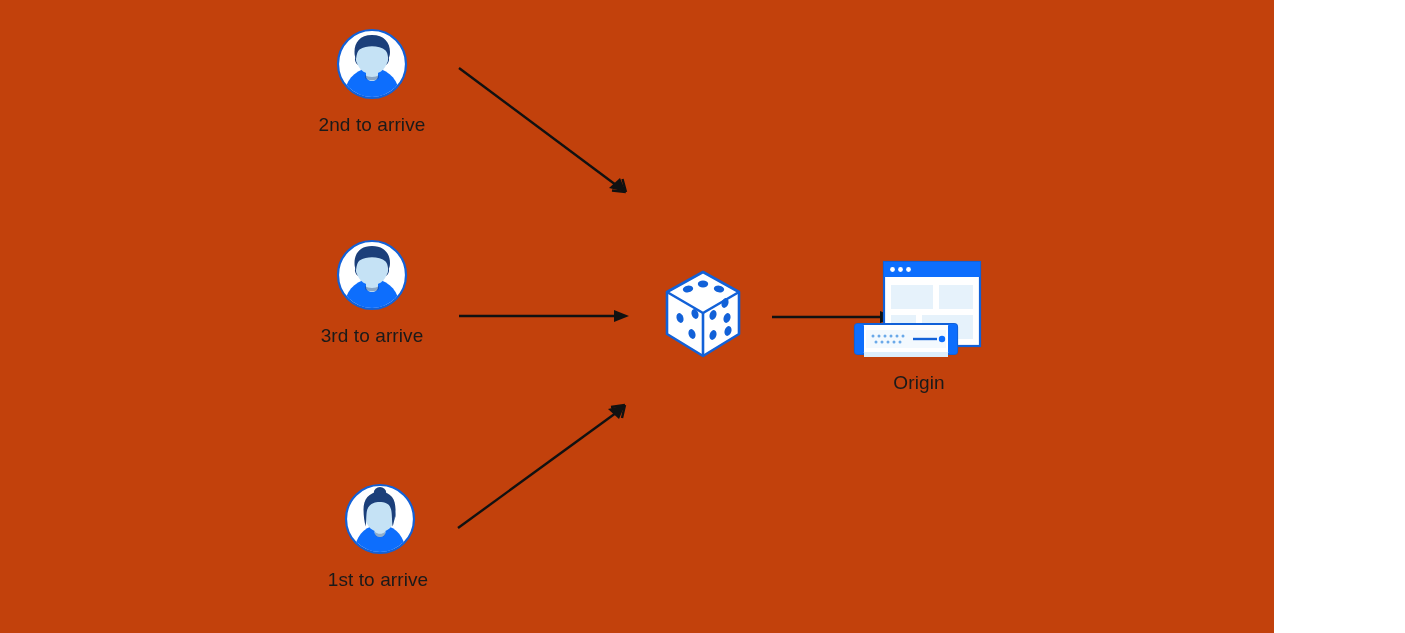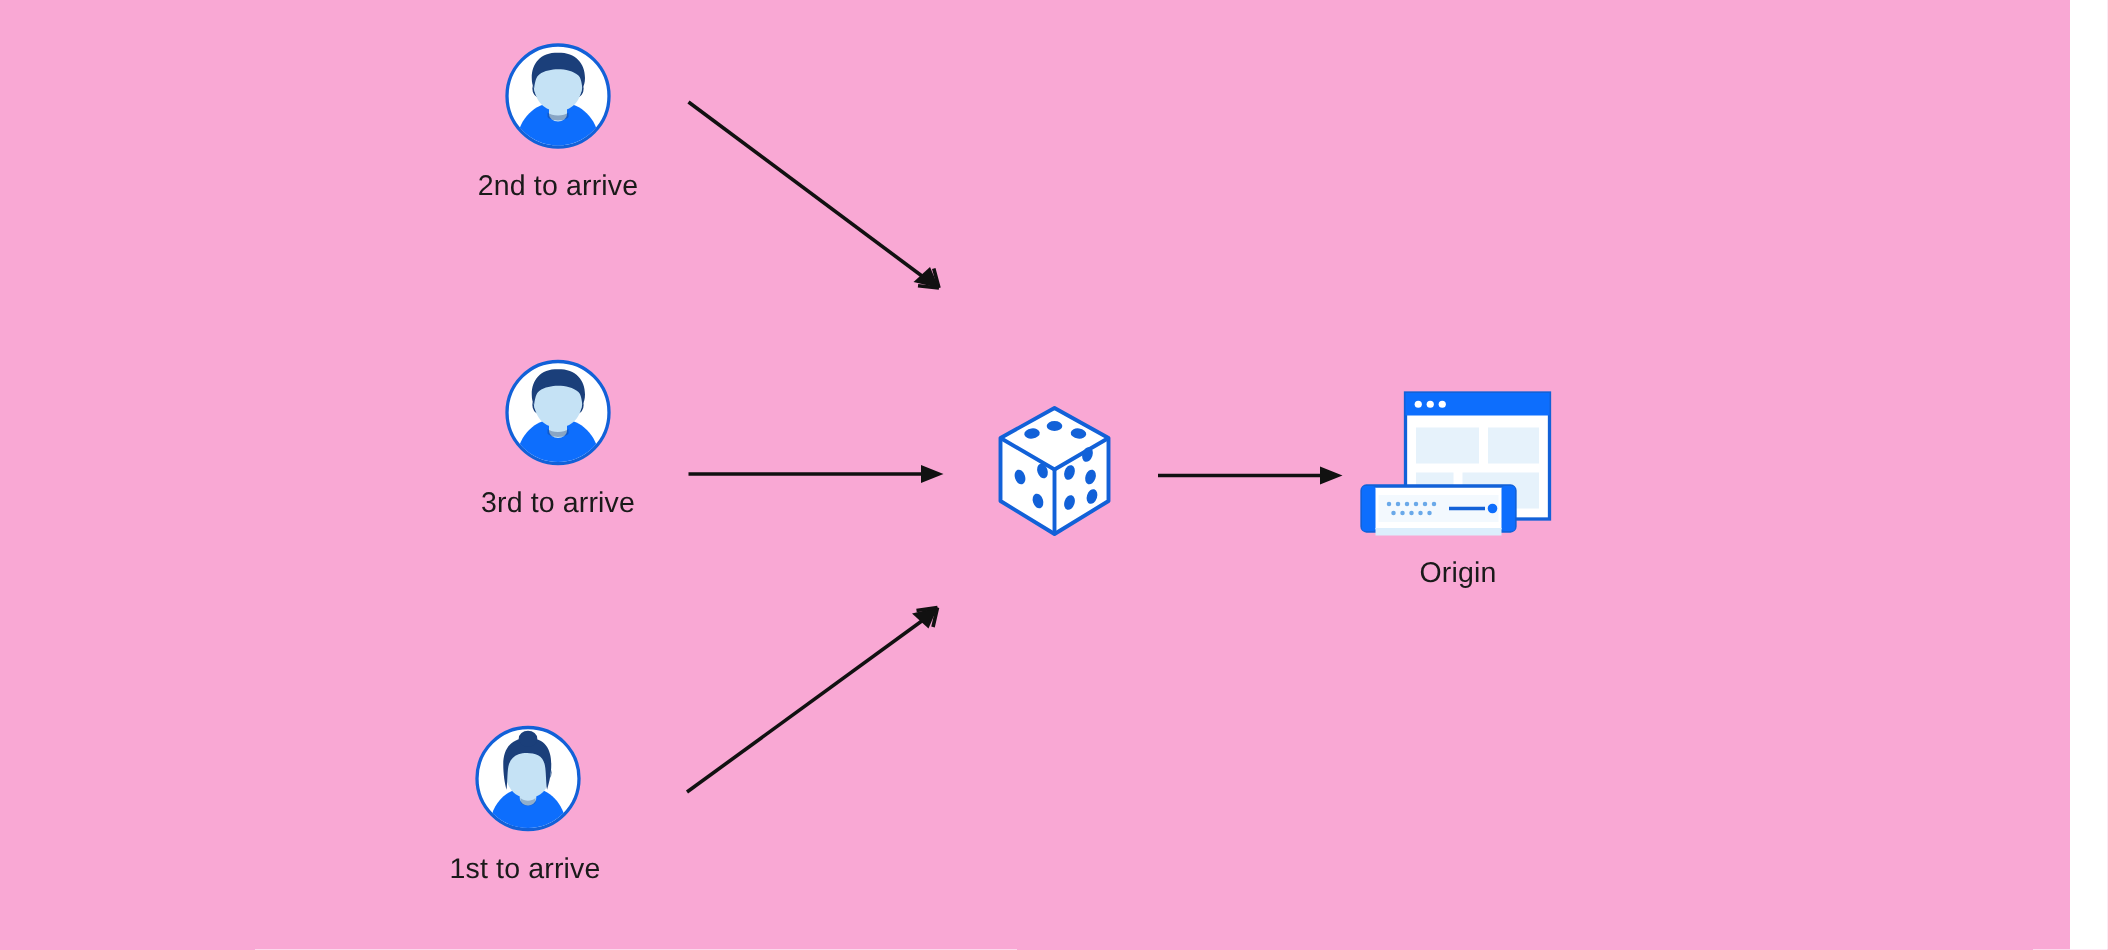--- a/index.html
+++ b/index.html
@@ -5,23 +5,23 @@
   html, body {
     margin: 0;
     padding: 0;
     background: #ffffff;
   }
   body {
     font-family: "Liberation Sans", sans-serif;
   }
   #canvas {
     position: relative;
-    width: 1380px;
+    width: 1274px;
     height: 633px;
-    background: #f9a8d4;
+    background: #c2410c;
     overflow: hidden;
   }
   .node {
     position: absolute;
   }
   .node-icon {
     position: relative;
   }
   .node-label {
     position: absolute;
@@ -104,21 +104,21 @@
           <ellipse cx="48.5" cy="31" rx="4" ry="5.5" fill="#c5e2f5" stroke="#1b3f7a" stroke-width="1.2"></ellipse>
           <path d="M36 8 c-11 0 -16.5 7 -16.5 18 c0 10 5 20 16.5 20 s16.5 -10 16.5 -20 c0 -11 -5.5 -18 -16.5 -18 z" fill="#c5e2f5"></path>
           <path d="M36 7 c-12 0 -17.5 7.5 -17.5 17 c0 3 .6 5.6 1.6 6.6 c.6 -4.4 1.4 -7.6 3.4 -9 c3.6 -2.5 8.4 -3.4 12.5 -3.4 c5 0 10.4 1.2 13.6 4.2 c1.6 1.5 2.2 4.6 2.6 8.2 c1.1 -1 1.8 -3.6 1.8 -6.6 c0 -9.5 -5.9 -17 -18 -17 z" fill="#1b3f7a"></path>
           <path d="M29 50 c2 3 12 3 14 0 l0 -3 c-3 2.6 -11 2.6 -14 0 z" fill="#16356b" opacity="0.35"></path>
         </g>
       </svg>
     </div>
     <div class="node-label" style="left:-94px; top:86px;">3rd to arrive</div>
   </div>
 
-  <div class="node" style="left:316px; top:483px;">
+  <div class="node" style="left:344px; top:483px;">
     <div class="node-icon">
       <svg width="72" height="72" viewBox="0 0 72 72">
         <circle cx="36" cy="36" r="34" fill="#ffffff" stroke="#1261d8" stroke-width="2.2"></circle>
         <clipPath id="clipC">
             <circle cx="36" cy="36" r="33"></circle>
           </clipPath>
         <g clip-path="url(#clipC)">
           <path d="M36 42 c-13 0 -22 8.5 -25 21 l0 15 50 0 0 -15 c-3 -12.5 -12 -21 -25 -21 z" fill="#0d6efd"></path>
           <path d="M30.5 37 h11 v12 c0 3 -2.8 5 -5.5 5 s-5.5 -2 -5.5 -5 z" fill="#c5e2f5"></path>
           <ellipse cx="24.5" cy="32" rx="3.6" ry="5" fill="#c5e2f5" stroke="#1b3f7a" stroke-width="1.2"></ellipse>
@@ -151,21 +151,21 @@
 
         <ellipse cx="63" cy="35" rx="3.4" ry="5" fill="#1261d8" transform="rotate(18 63 35)"></ellipse>
         <ellipse cx="51" cy="47" rx="3.4" ry="5" fill="#1261d8" transform="rotate(18 51 47)"></ellipse>
         <ellipse cx="65" cy="50" rx="3.4" ry="5" fill="#1261d8" transform="rotate(18 65 50)"></ellipse>
         <ellipse cx="51" cy="67" rx="3.4" ry="5" fill="#1261d8" transform="rotate(18 51 67)"></ellipse>
         <ellipse cx="66" cy="63" rx="3.4" ry="5" fill="#1261d8" transform="rotate(18 66 63)"></ellipse>
       </svg>
     </div>
   </div>
 
-  <div class="node" style="left:904px; top:258px;">
+  <div class="node" style="left:851px; top:258px;">
     <div class="node-icon">
       <svg width="136" height="104" viewBox="0 0 136 104">
 
         <g>
           <rect x="33" y="4" width="96" height="84" fill="#ffffff" stroke="#1261d8" stroke-width="2.2"></rect>
           <rect x="33" y="4" width="96" height="15" fill="#0d6efd"></rect>
           <circle cx="41.5" cy="11.5" r="2.4" fill="#ffffff"></circle>
           <circle cx="49.5" cy="11.5" r="2.4" fill="#ffffff"></circle>
           <circle cx="57.5" cy="11.5" r="2.4" fill="#ffffff"></circle>
           <rect x="40" y="27" width="42" height="24" fill="#e6f2fb"></rect>

